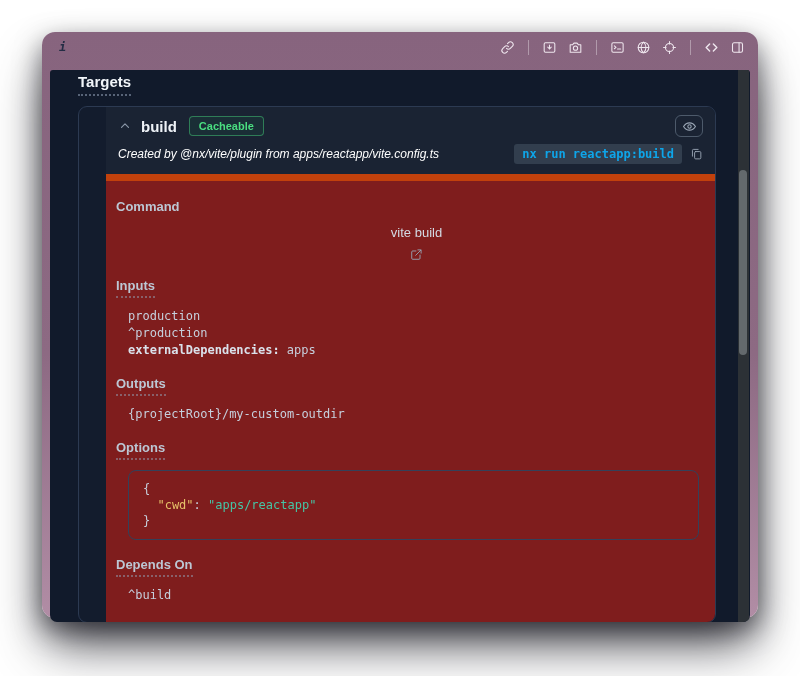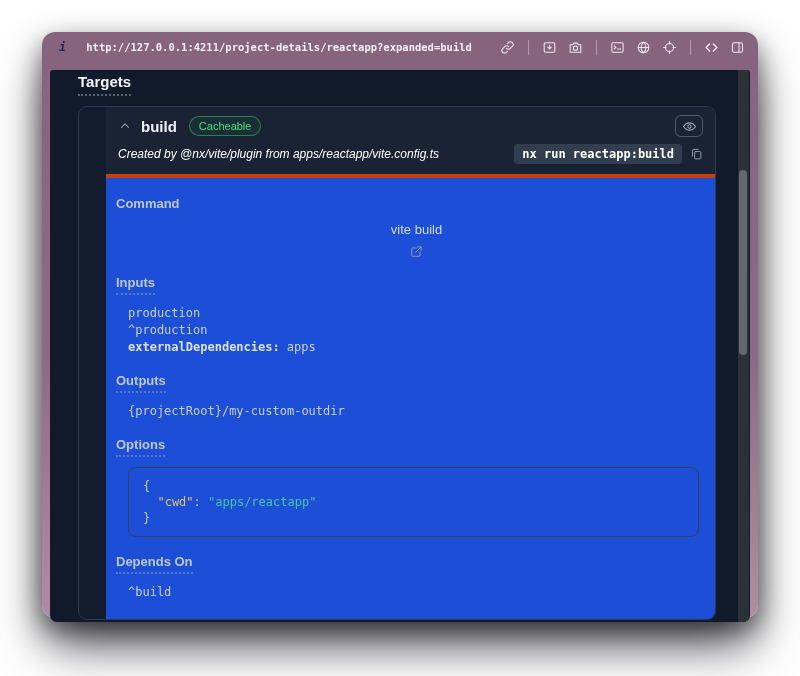--- a/index.html
+++ b/index.html
@@ -34,31 +34,31 @@
   .page-heading { font-size:15px; font-weight:700; color:#f1f5f9; }
   .dotted-u { display:inline-block; padding-bottom:4px; border-bottom:2px dotted rgba(148,163,184,0.55); }
 
   
   .card { margin-top:10px; width:638px; border:1px solid #2c3a52; border-radius:9px; overflow:hidden; background:#131c2d;padding-left:27px; }
   .card-head { background:#1a2333; padding:8px 12px; }
   .row1 { display:flex; align-items:center; height:22px; cursor:pointer; }
   .chev { display:flex; color:#8a97a8; }
   .chev svg { width:14px; height:14px; stroke:currentColor; fill:none; stroke-width:2; stroke-linecap:round; stroke-linejoin:round; }
   .target-title { margin-left:9px; font-size:15px; font-weight:700; color:#eef2f7; }
-  .badge { margin-left:12px; font-size:11px; font-weight:400; color:#4ade80; border:1px solid rgba(74,222,128,0.45); background:rgba(34,197,94,0.07); border-radius:10px; padding:2px 9px; line-height:14px; }
+  .badge { margin-left:12px; font-size:11px; font-weight:700; color:#4ade80; border:1px solid rgba(74,222,128,0.45); background:rgba(34,197,94,0.07); border-radius:4px; padding:2px 9px; line-height:14px; }
   .eye-btn { margin-left:auto; width:28px; height:22px; border:1px solid #4d5a6b; border-radius:6px; background:transparent; color:#9aa6b5; display:flex; align-items:center; justify-content:center; cursor:pointer; }
   .eye-btn svg { width:15px; height:15px; stroke:currentColor; fill:none; stroke-width:1.7; }
   .row2 { display:flex; align-items:center; margin-top:5px; height:24px; }
   .created { font-size:12px; color:#ffffff; }
   .run-group { margin-left:auto; display:flex; align-items:center; gap:8px; }
-  .chip { font:600 12px "DejaVu Sans Mono", monospace; color:#ffffff; background:#323e4e; padding:3px 8px; border-radius:3px; }
+  .chip { font:600 12px "DejaVu Sans Mono", monospace; color:#0ea5e9; background:#323e4e; padding:3px 8px; border-radius:3px; }
   .copy-ic { display:flex; color:#9aa6b5; cursor:pointer; }
   .copy-ic svg { width:13px; height:14px; stroke:currentColor; fill:none; stroke-width:1.7; stroke-linecap:round; stroke-linejoin:round; }
 
-  .card-body { border-top:4px solid #c2410c; padding:16px 10px 18px; background:#1d4ed8; }
+  .card-body { border-top:7px solid #c2410c; padding:16px 10px 18px; background:#7f1d1d; }
   .sec + .sec { margin-top:15px; }
   .sec-label { font-size:13px; font-weight:600; color:#bcc7d4; display:inline-block; }
   .sec-label.dotted { border-bottom:2px dotted rgba(148,163,184,0.5); padding-bottom:3px; }
   .sec-content { margin:10px 0 0 12px;flex-direction:column; }
   .mono-line { font:12px "DejaVu Sans Mono", monospace; color:#c6cfdc; line-height:17px; }
   .kv-key { font-weight:700; color:#dae1eb; }
   .kv-val { margin-left:7px; }
   .cmd-line { display:flex; align-items:center; gap:8px; font-size:13px; color:#d3dae4; }
   .ext-ic { display:flex; color:#96a3b4; cursor:pointer; }
   .ext-ic svg { width:13px; height:13px; stroke:currentColor; fill:none; stroke-width:1.7; stroke-linecap:round; stroke-linejoin:round; }
@@ -73,21 +73,20 @@
   .serve-card { margin-top:14px; }
 </style>
 </head>
 <body>
 
 <div class="stage">
   <div class="window">
 
     <div class="titlebar">
       <span class="info-glyph">i</span>
-      <span class="url">http://127.0.0.1:4211/project-details/reactapp?expanded=build</span>
       <span class="tb-spacer"></span>
       <div class="tb-icons">
         <span class="tb-icon">
           <svg viewBox="0 0 24 24">
               <path d="M10.5 13.5a4.2 4.2 0 006 0l3.2-3.2a4.24 4.24 0 00-6-6l-1.6 1.6"></path>
               <path d="M13.5 10.5a4.2 4.2 0 00-6 0l-3.2 3.2a4.24 4.24 0 006 6l1.6-1.6"></path>
             </svg>
         </span>
         <span class="tb-sep"></span>
         <span class="tb-icon">

